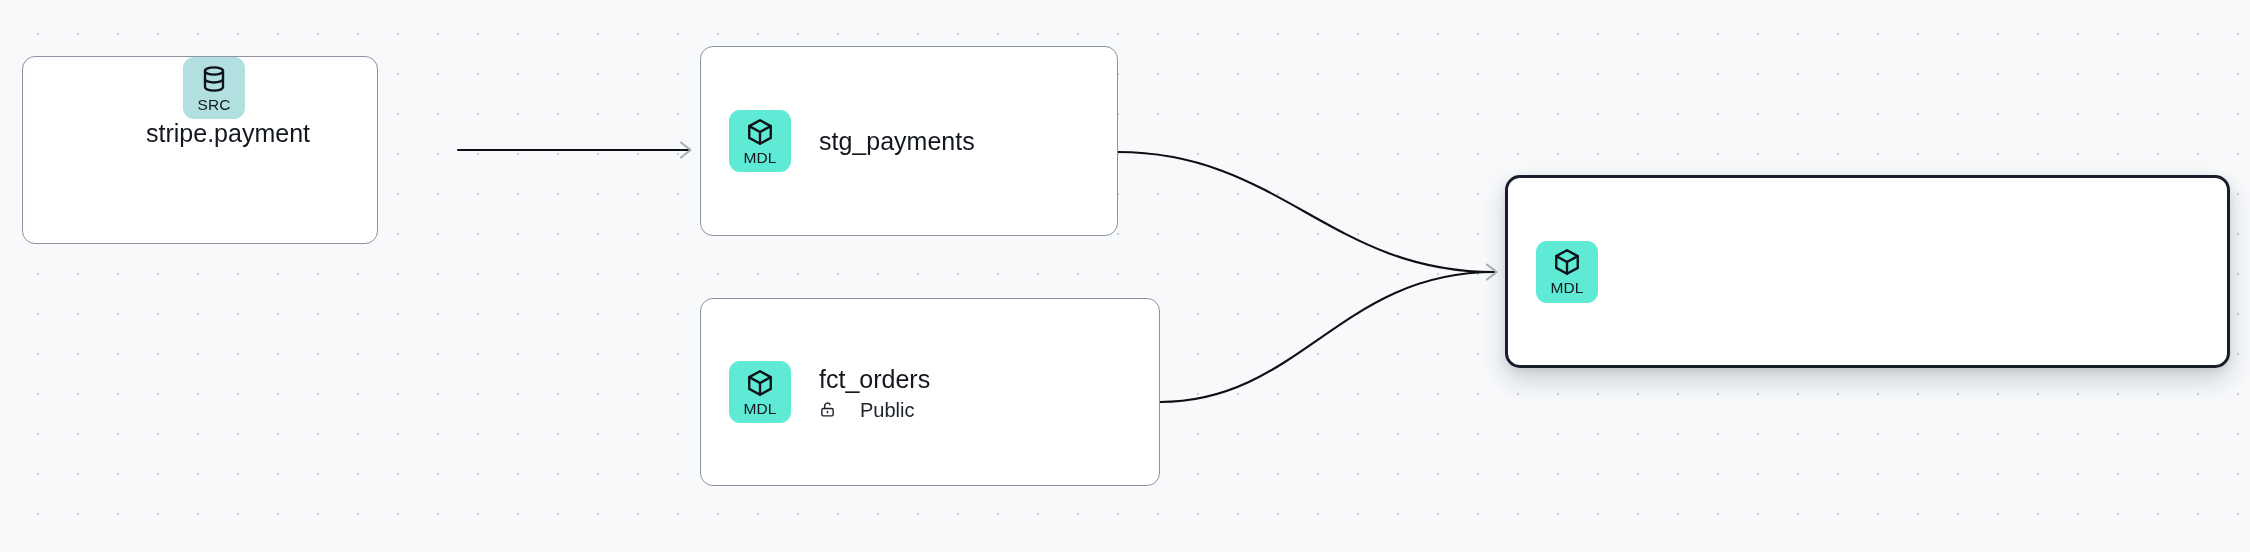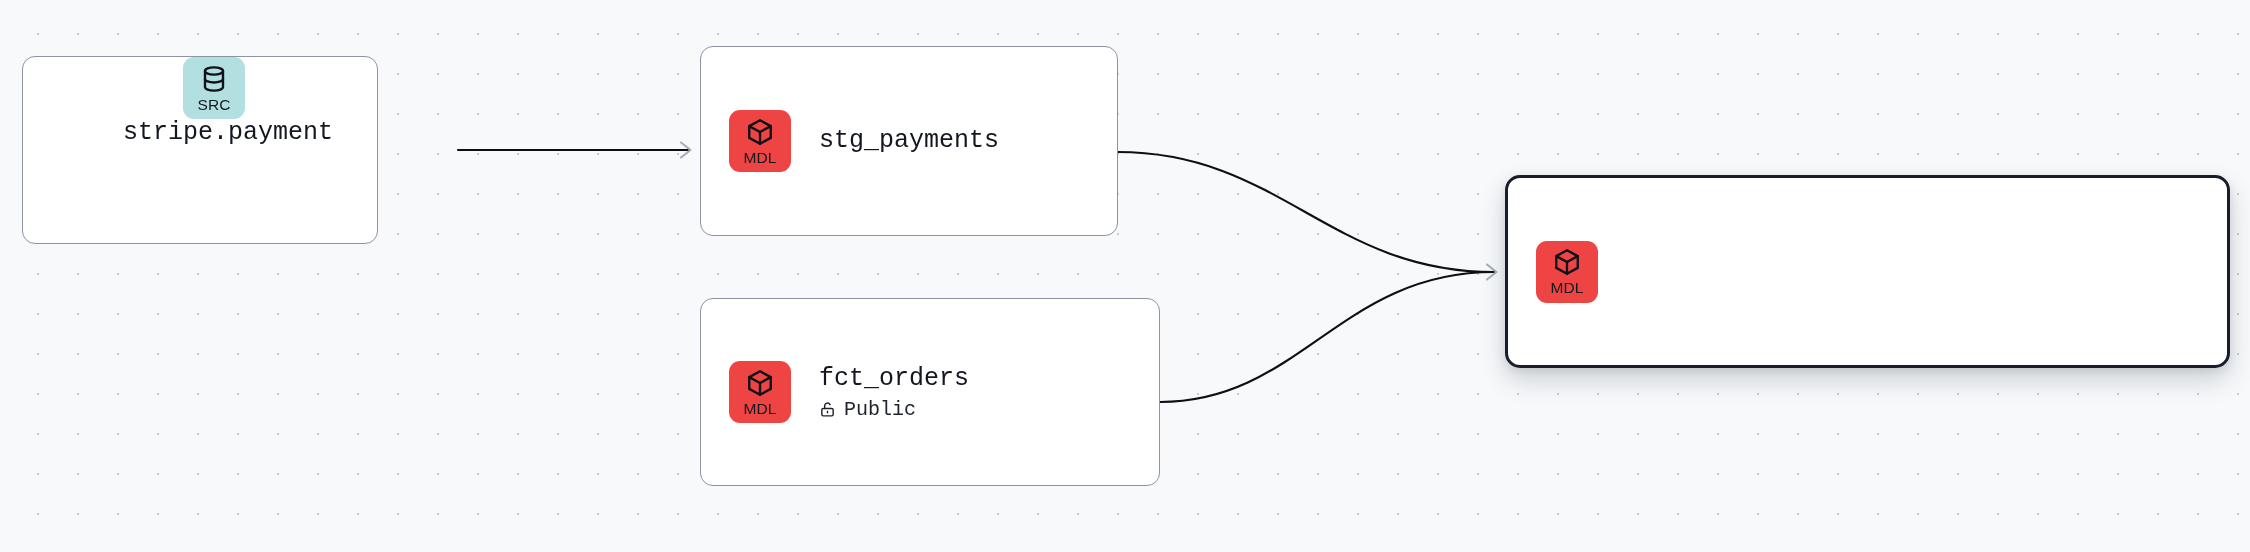--- a/index.html
+++ b/index.html
@@ -70,52 +70,51 @@
     width: 62px;
     height: 62px;
     border-radius: 11px;
     display: flex;
     flex-direction: column;
     align-items: center;
     justify-content: center;
     gap: 1px;
   }
   .badge.src { background: #b2dfe0; }
-  .badge.mdl { background: #ef4444; }
+  .badge.mdl { background: #5eead4; }
   .badge svg { display: block; }
   .badge-text {
     font-size: 15.5px;
     line-height: 1;
     font-weight: 400;
     color: #14181f;
     letter-spacing: 0.1px;
     margin-top: 2px;
   }
 
   
   .node-body {
     margin-left: 28px;
     display: flex;
     flex-direction: column;
     justify-content: center;
     min-width: 0;
-    font-family: Liberation Mono, monospace;
   }
   .node-title {
     font-size: 25px;
     line-height: 1.12;
     color: #13171f;
     font-weight: 400;
     white-space: nowrap;
   }
   .node-sub {
     margin-top: 7px;
     display: flex;
     align-items: center;
-    gap: 8px;
+    gap: 24px;
     font-size: 20px;
     line-height: 1;
     color: #1d222c;
     white-space: nowrap;
     text-align: center;
   }
   .node-sub svg { display: block; flex: 0 0 auto; }
 </style>
 </head>
 <body>

